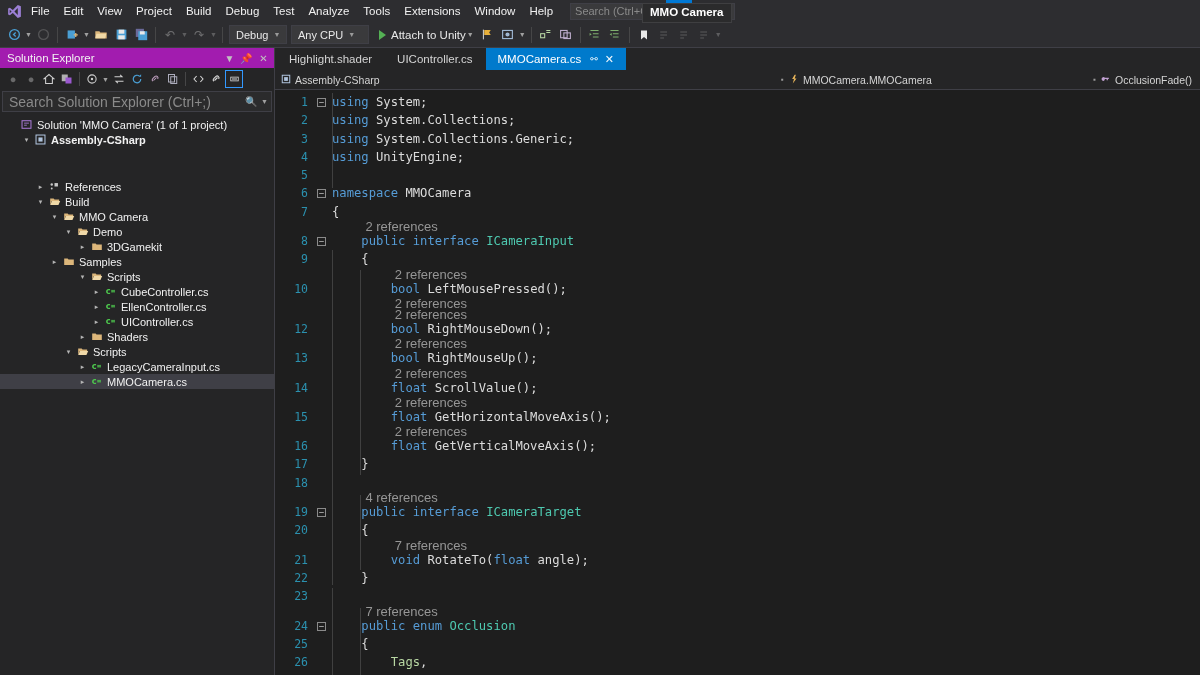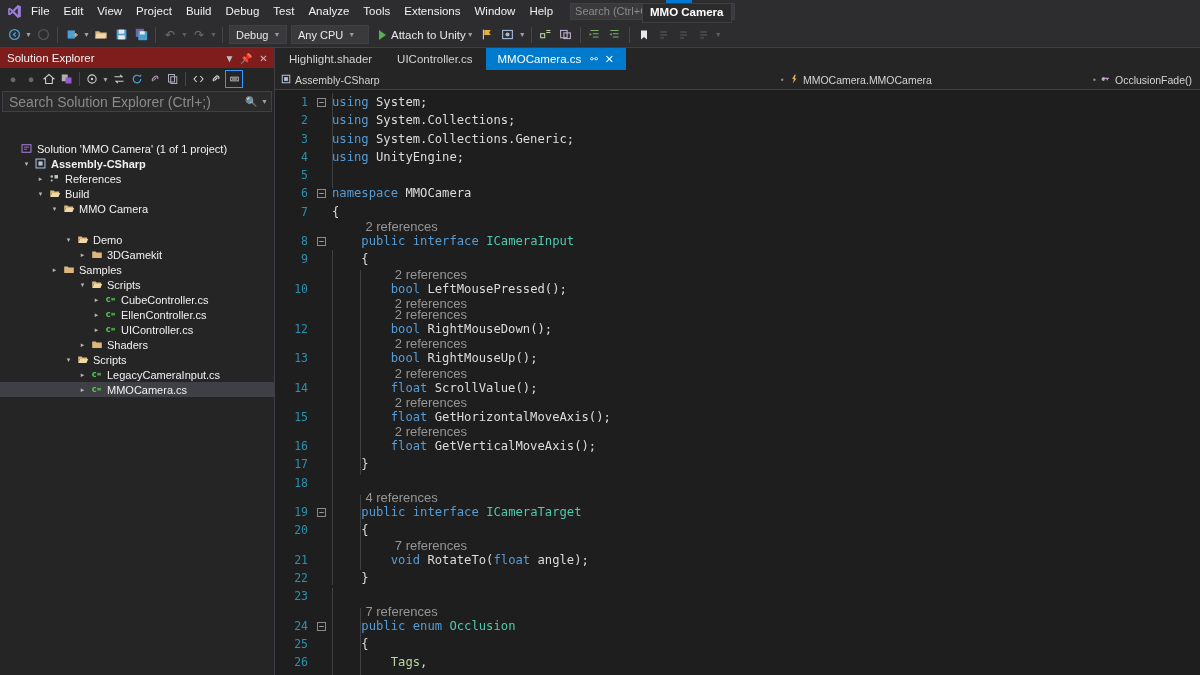--- a/index.html
+++ b/index.html
@@ -125,21 +125,21 @@
     width: 275px;
     background: #252526;
     display: flex; flex-direction: column;
     border-right: 1px solid #3f3f46;
     flex: 0 0 275px;
   }
   .sln-head {
     height: 20px;
     display: flex; align-items: center;
     padding: 0 2px 0 7px;
-    background: #7f1d1d;
+    background: #a21caf;
   }
   .sln-head .ttl { color: #f1f1f1; font-size: 11.5px; flex: 1; }
   .sln-head .hb {
     width: 17px; height: 17px;
     display: flex; align-items: center; justify-content: center;
     color: #c0c0c0; font-size: 10px;
   }
   .sln-tools {
     height: 22px;
     display: flex; align-items: center;
@@ -525,41 +525,41 @@
             <path d="M4 8h8" stroke="#d8d8d8" stroke-width="1.6"></path>
           </svg>
       </span>
     </div>
     <div class="sln-search">
       <span class="ph">Search Solution Explorer (Ctrl+;)</span>
       <span class="mag">🔍</span>
       <span class="cc">▼</span>
     </div>
     <div class="tree" id="tree">
-        <div class="row" style="padding-left: 6px; margin-top: 24px;">
+        <div class="row" style="padding-left: 6px;">
           <span class="arrow"></span>
           <span class="ico">
             <svg width="11" height="11" viewBox="0 0 16 16">
               <rect x="1.5" y="2.5" width="13" height="11" fill="none" stroke="#a97ad6" stroke-width="1.5"></rect>
               <path d="M4.5 6h7M4.5 9h4" stroke="#a97ad6" stroke-width="1.3"></path>
             </svg>
           </span>
           <span class="lbl">Solution 'MMO Camera' (1 of 1 project)</span>
         </div>
         <div class="row" style="padding-left: 20px;">
           <span class="arrow">▾</span>
           <span class="ico">
             <svg width="11" height="11" viewBox="0 0 16 16">
               <rect x="1.5" y="1.5" width="13" height="13" fill="none" stroke="#b0c4de" stroke-width="1.5"></rect>
               <rect x="5" y="5" width="6" height="6" fill="#b0c4de"></rect>
             </svg>
           </span>
           <span class="lbl bold">Assembly-CSharp</span>
         </div>
-        <div class="row" style="padding-left: 34px;">
+        <div class="row" style="padding-left: 34px; margin-top: 32px;">
           <span class="arrow">▸</span>
           <span class="ico">
             <svg width="11" height="11" viewBox="0 0 16 16">
               <circle cx="4" cy="5" r="1.8" fill="#c8c8c8"></circle>
               <rect x="8" y="3" width="5" height="5" fill="#c8c8c8"></rect>
               <circle cx="4" cy="11" r="1.4" fill="#c8c8c8"></circle>
             </svg>
           </span>
           <span class="lbl">References</span>
         </div>
@@ -576,21 +576,21 @@
         <div class="row" style="padding-left: 48px;">
           <span class="arrow">▾</span>
           <span class="ico">
             <svg width="12" height="11" viewBox="0 0 16 16">
               <path d="M1 3.5h5L7.3 5.2H14v2H3.3L1 13z" fill="#dcb67a"></path>
               <path d="M3.6 7.2H15.5L13 13.2H1z" fill="#f0d9a8"></path>
             </svg>
           </span>
           <span class="lbl">MMO Camera</span>
         </div>
-        <div class="row" style="padding-left: 62px; margin-top: 16px;">
+        <div class="row" style="padding-left: 62px;">
           <span class="arrow">▾</span>
           <span class="ico">
             <svg width="12" height="11" viewBox="0 0 16 16">
               <path d="M1 3.5h5L7.3 5.2H14v2H3.3L1 13z" fill="#dcb67a"></path>
               <path d="M3.6 7.2H15.5L13 13.2H1z" fill="#f0d9a8"></path>
             </svg>
           </span>
           <span class="lbl">Demo</span>
         </div>
         <div class="row" style="padding-left: 76px;">

